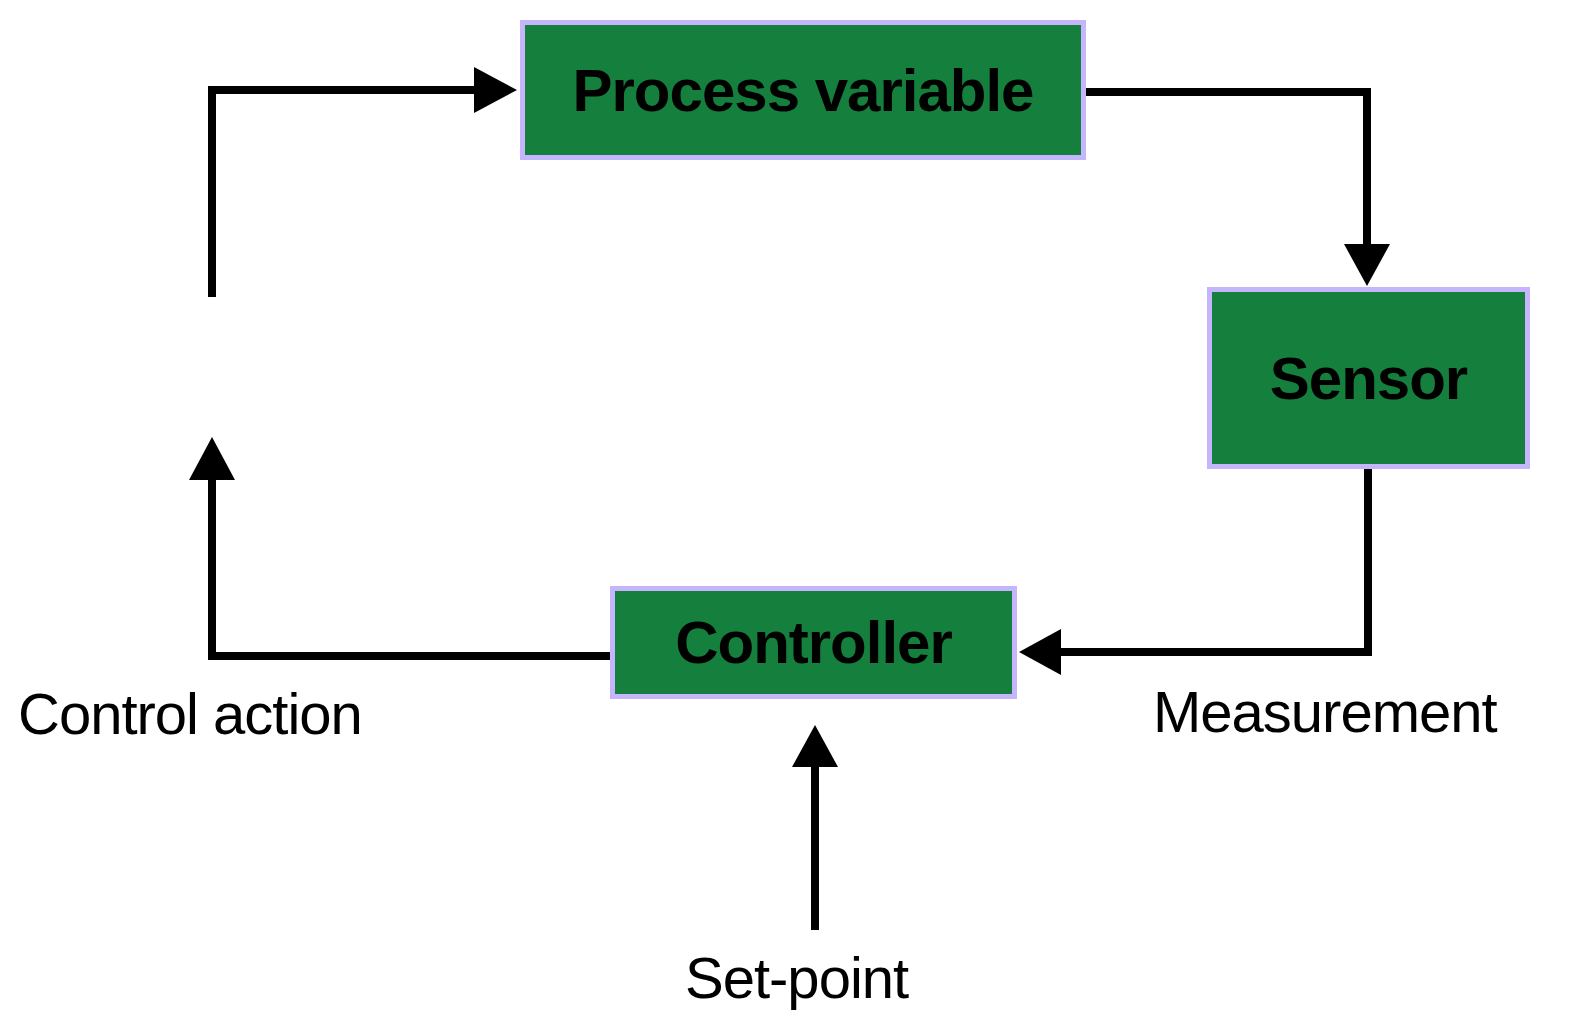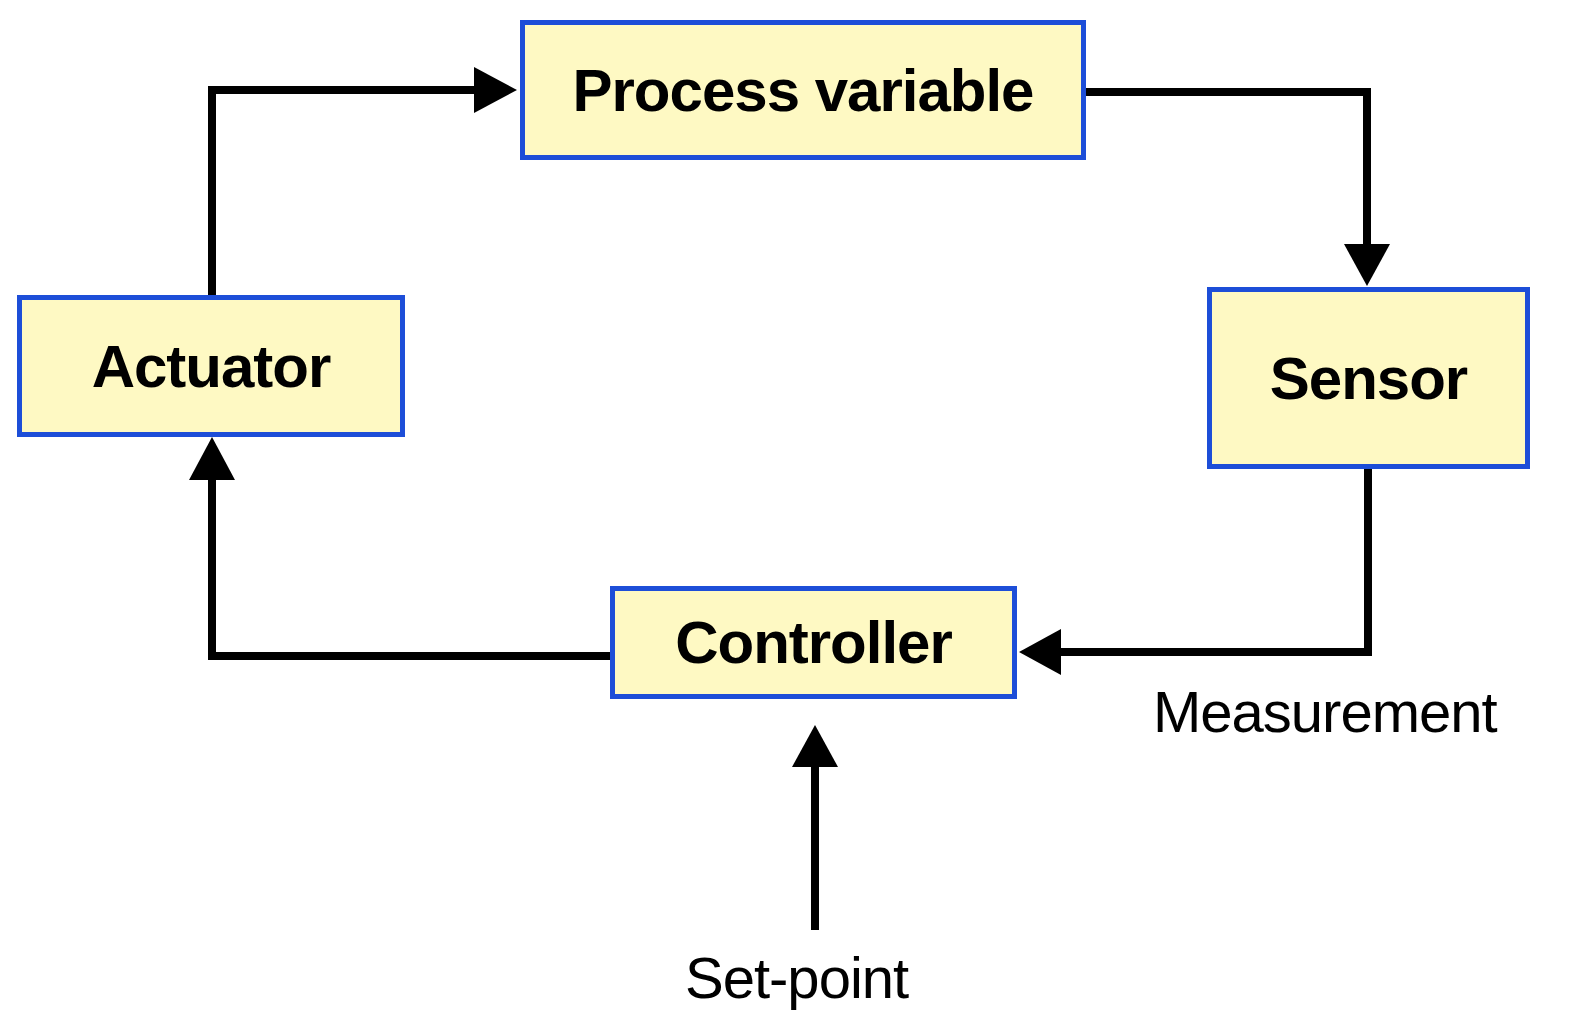--- a/index.html
+++ b/index.html
@@ -18,22 +18,22 @@
   #edges {
     position: absolute;
     left: 0;
     top: 0;
     width: 1576px;
     height: 1028px;
   }
   .node {
     position: absolute;
     box-sizing: border-box;
-    background: #fef9c3;
-    border: 5px solid #1d4ed8;
+    background: #15803d;
+    border: 5px solid #c4b5fd;
     display: flex;
     align-items: center;
     justify-content: center;
     text-align: center;
     color: #000000;
     font-weight: bold;
     font-size: 60px;
     letter-spacing: -1px;
     white-space: nowrap;
   }
@@ -84,30 +84,28 @@
     <polygon class="arrowhead" points="212,437 189,480 235,480"></polygon>
 
     <path class="edge-path" d="M 815 930 L 815 766"></path>
     <polygon class="arrowhead" points="815,725 792,767 838,767"></polygon>
   </svg>
 
   <div class="node node-process-variable">
     <span>Process variable</span>
   </div>
 
-  <div class="node node-actuator">
-    <span>Actuator</span>
-  </div>
 
   <div class="node node-sensor">
     <span>Sensor</span>
   </div>
 
   <div class="node node-controller">
     <span>Controller</span>
   </div>
 
+  <div class="edge-label label-control-action">Control action</div>
 
   <div class="edge-label label-set-point">Set-point</div>
 
   <div class="edge-label label-measurement">Measurement</div>
 
 </div>
 
 </body></html>

